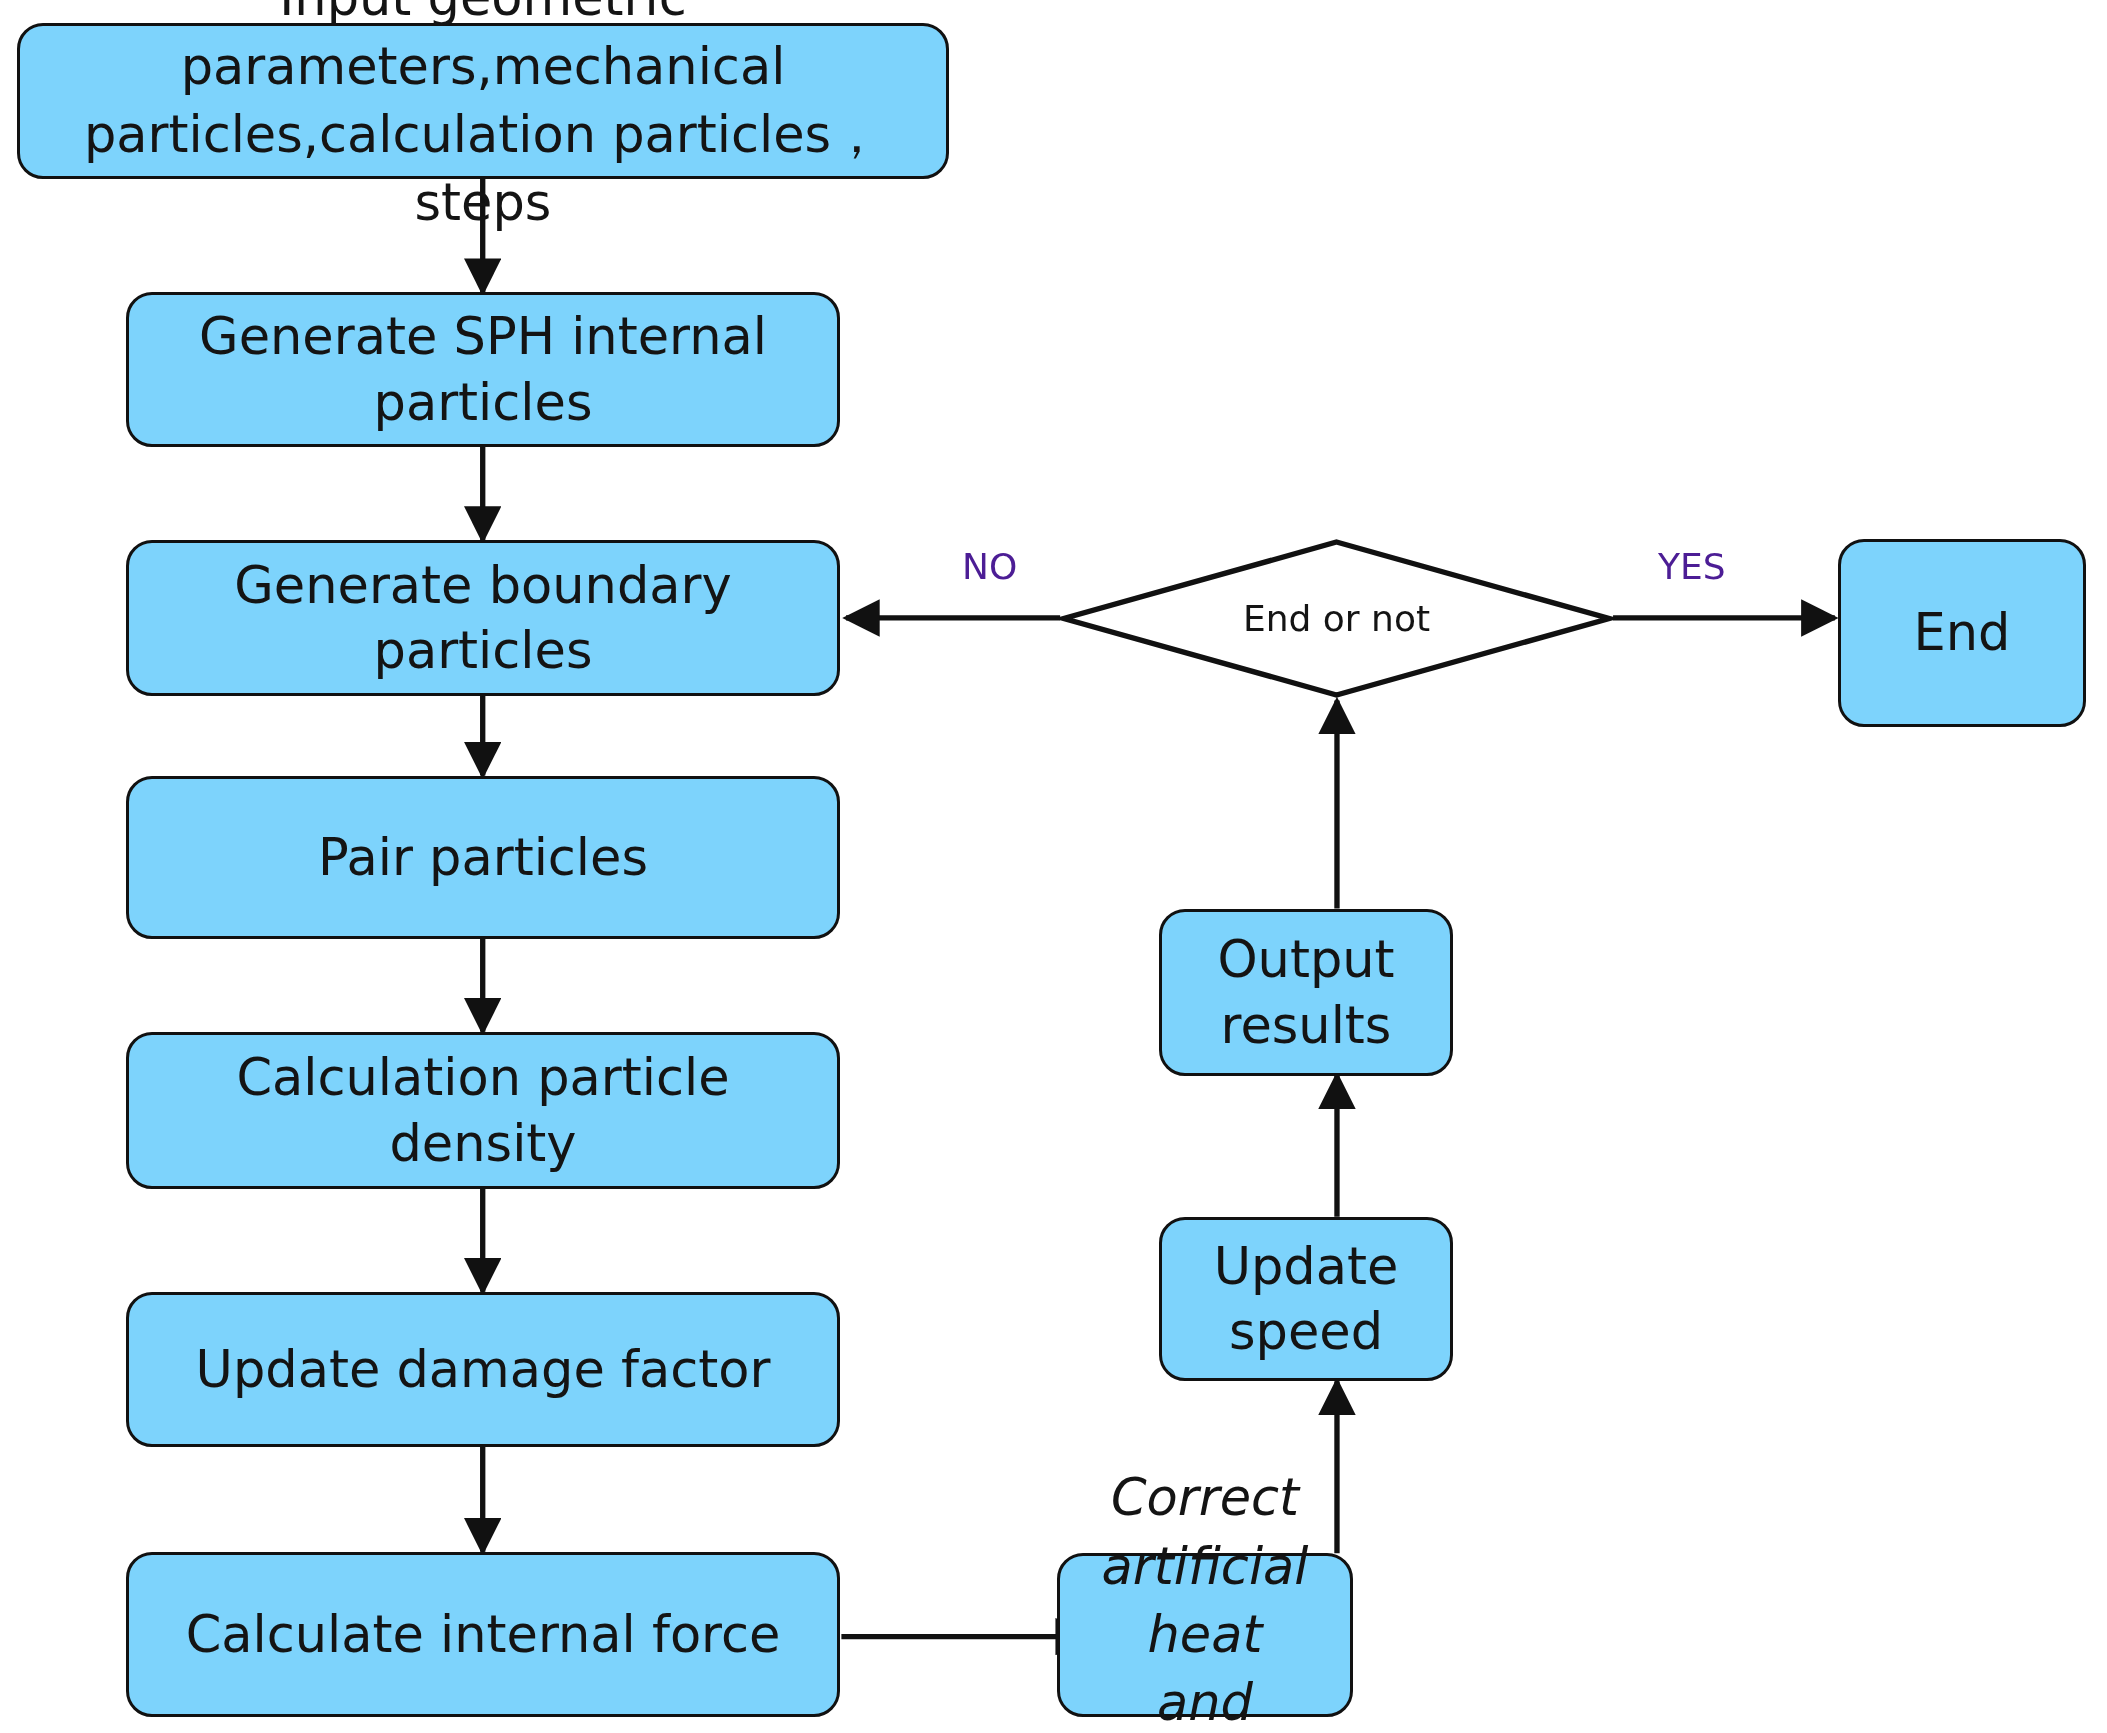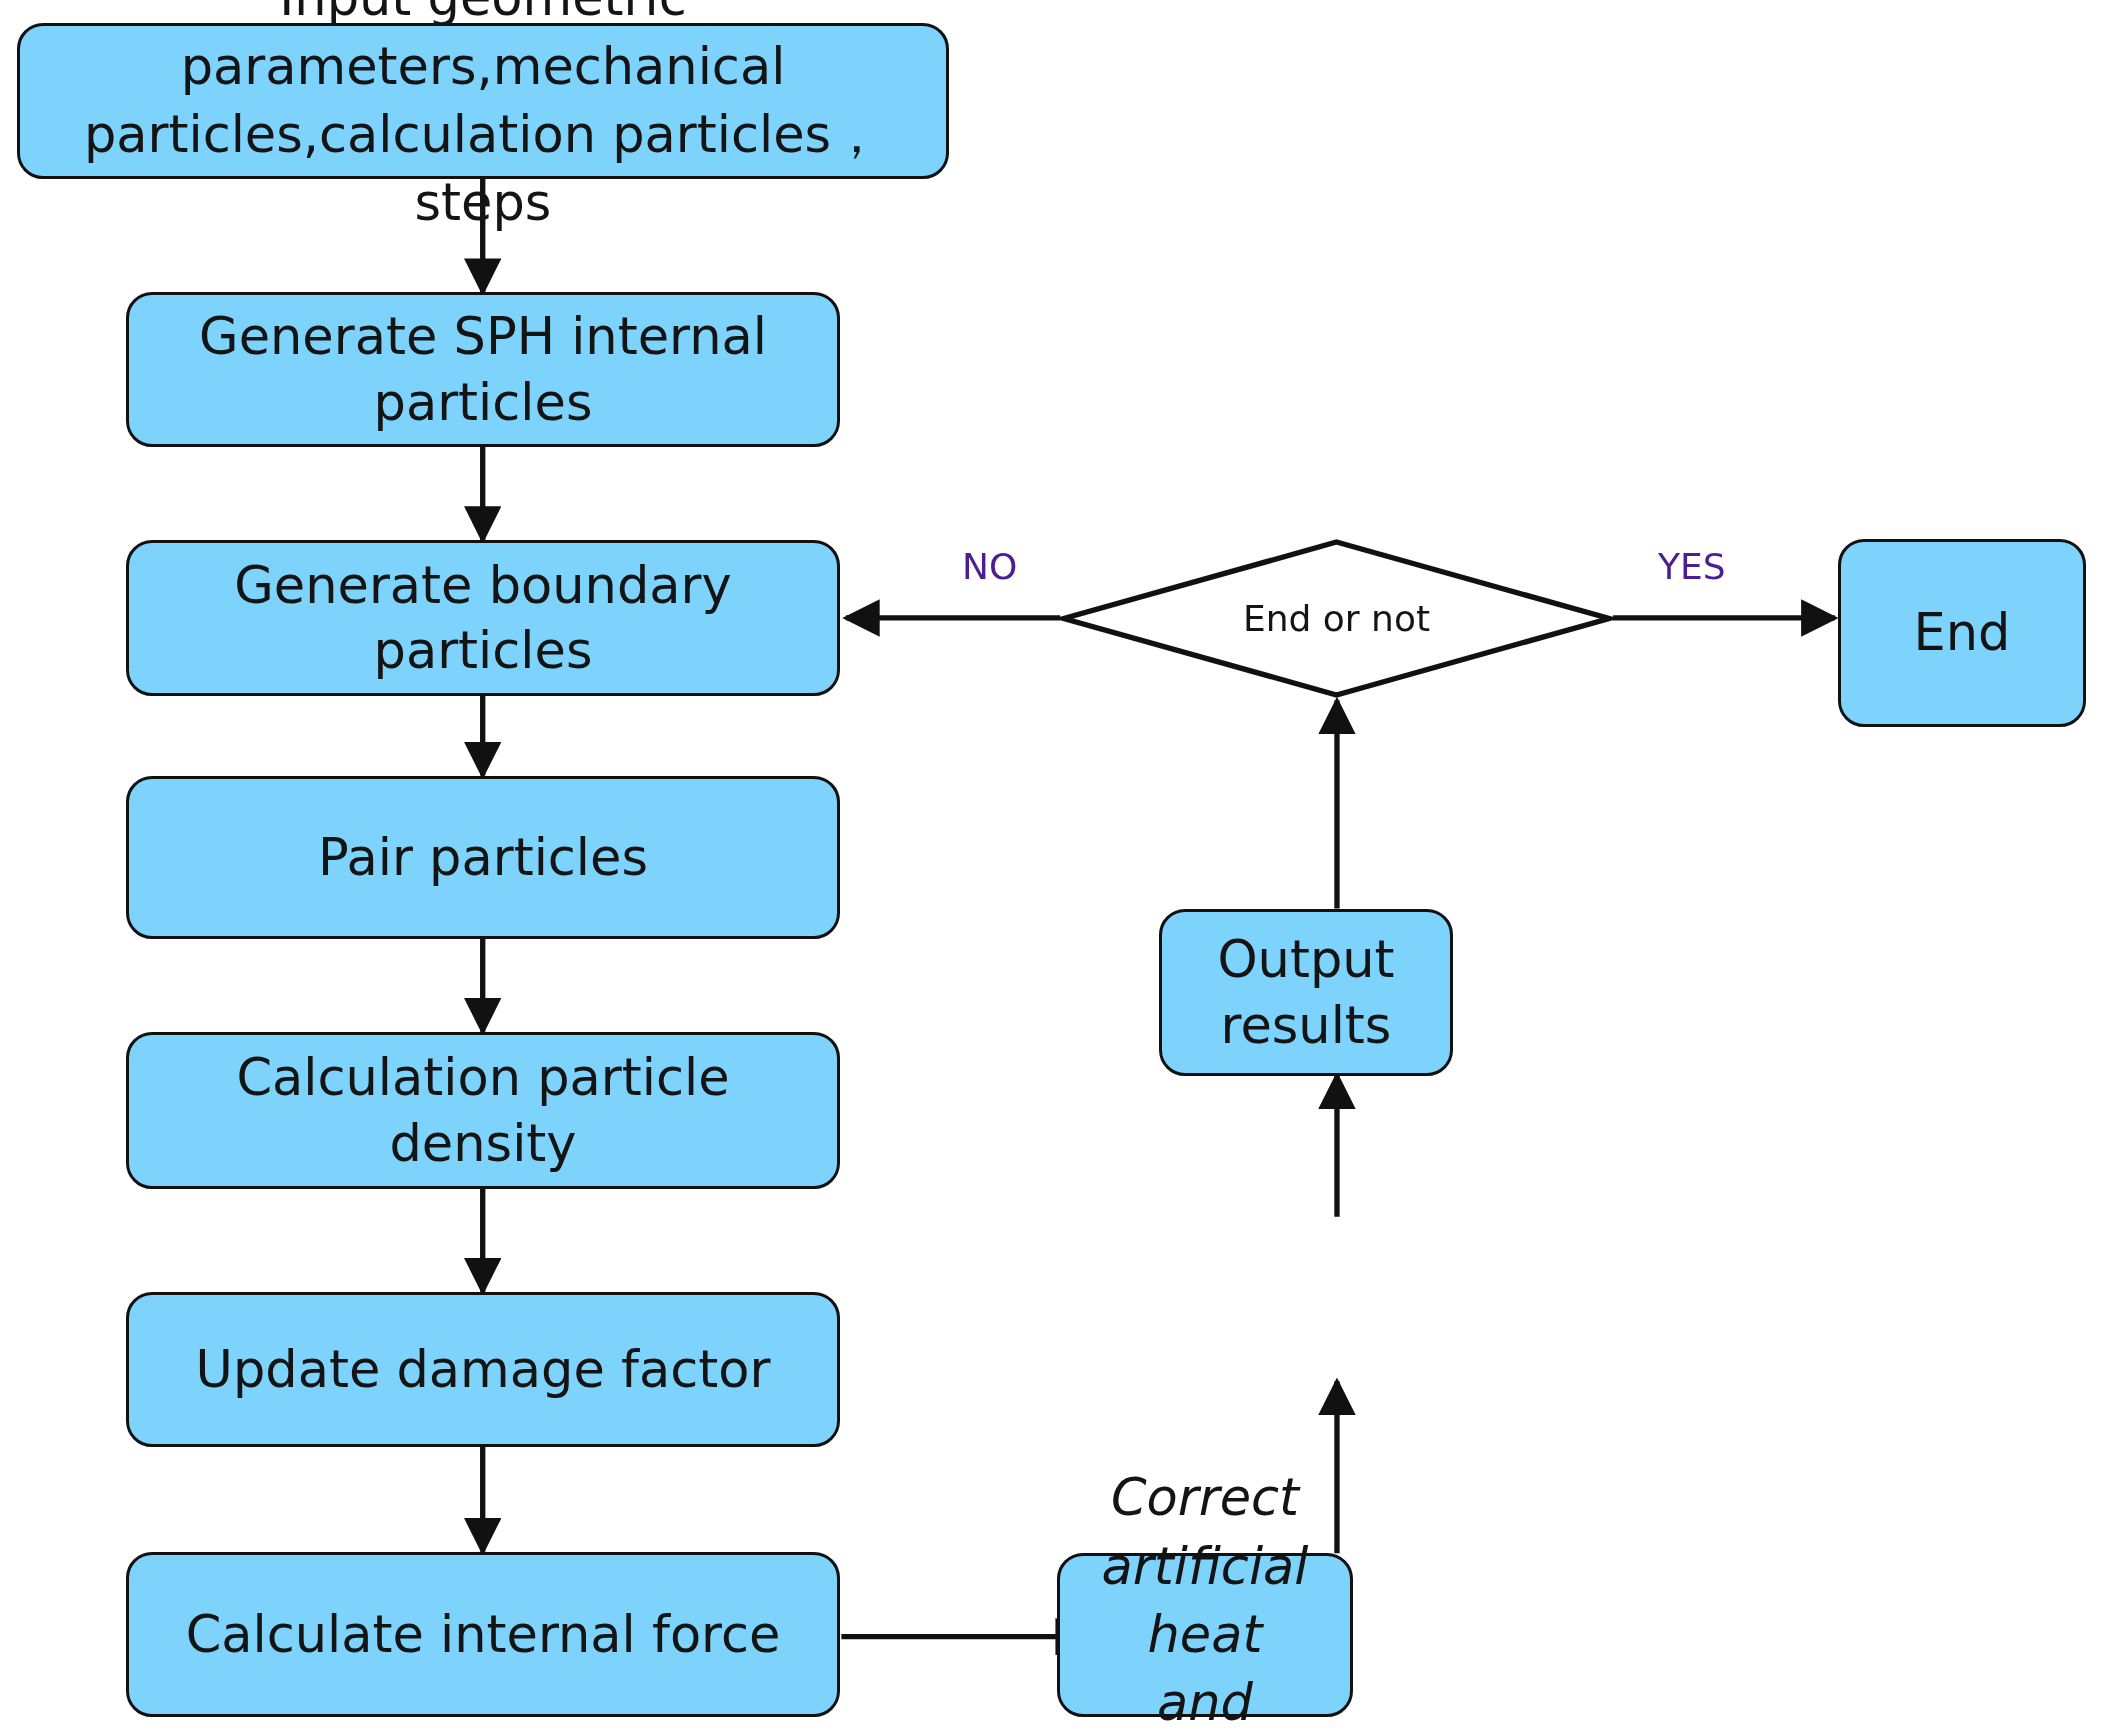--- a/index.html
+++ b/index.html
@@ -129,20 +129,23 @@
     <span>Calculate internal force</span>
   </div>
 
   <div class="node two-line" style="left:1057px; top:1553px; width:296px; height:164px;font-style:italic;">
     <div>
       <span>Correct artificial  heat</span><br>
       <span>and viscosity</span>
     </div>
   </div>
 
+  <div class="node" style="left:1159px; top:1217px; width:294px; height:164px;">
+    <span>Update speed</span>
+  </div>
 
   <div class="node" style="left:1159px; top:909px; width:294px; height:167px;">
     <span>Output results</span>
   </div>
 
   <div class="decision-wrap" style="left:1060px; top:538px; width:553px; height:161px;">
     <svg width="553" height="161" viewBox="0 0 723 210" xmlns="http://www.w3.org/2000/svg">
       <polygon points="361.5,5 718,105 361.5,205 5,105" fill="#ffffff" stroke="#111111" stroke-width="7" stroke-linejoin="miter"></polygon>
     </svg>
     <div class="decision-label">End or not</div>

